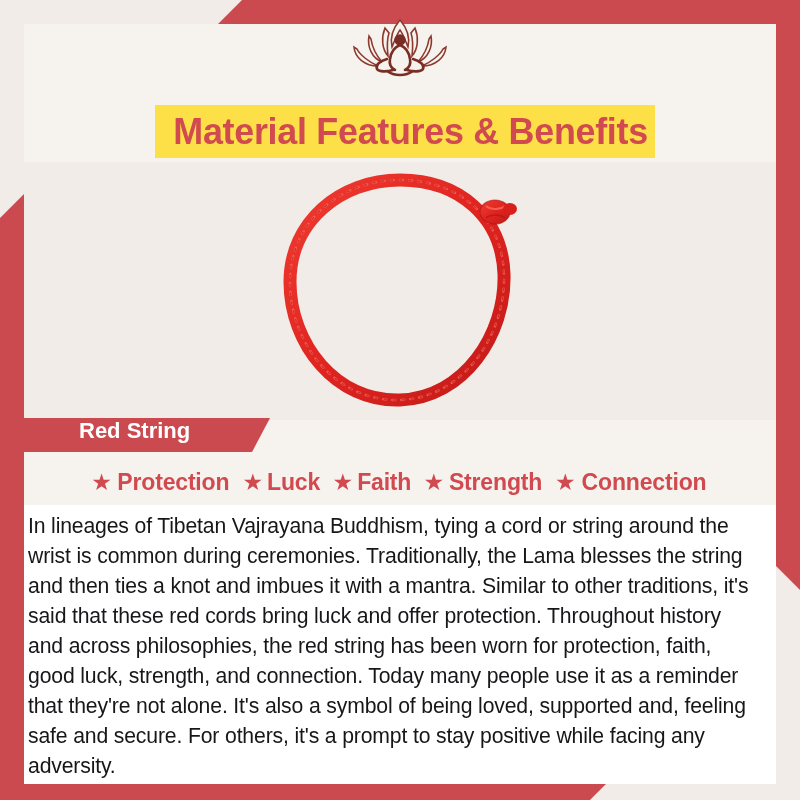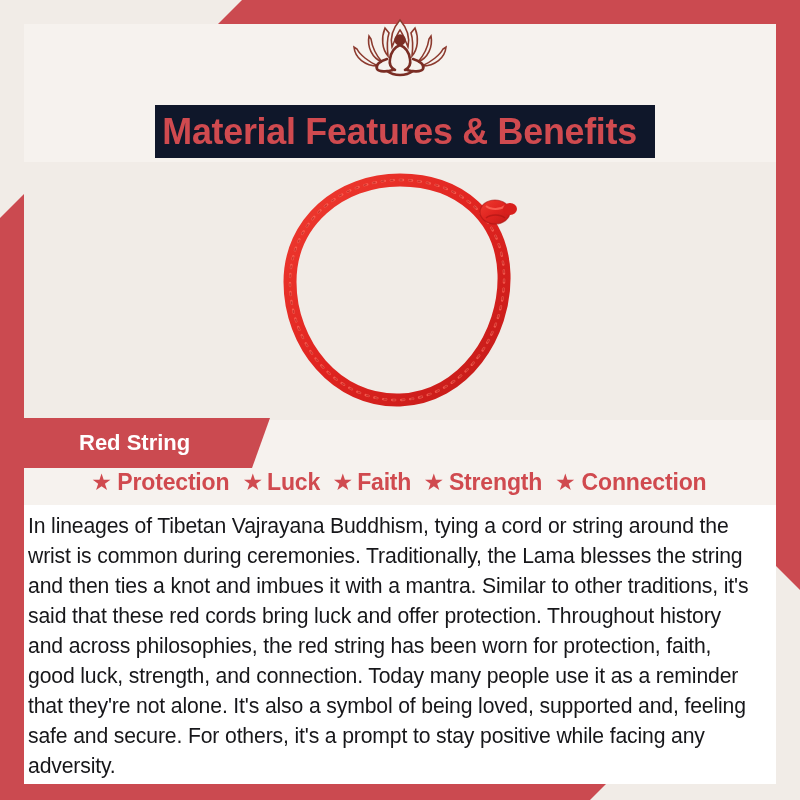--- a/index.html
+++ b/index.html
@@ -89,24 +89,24 @@
     font-weight: 400;
   }
 
   
   .title-plate {
     position: absolute;
     left: 155px;
     top: 105px;
     width: 500px;
     height: 53px;
-    background: #0f172a;
-    display: flex;
-    align-items: center;
-    justify-content: flex-start;
+    background: #fde047;
+    display: flex;
+    align-items: center;
+    justify-content: flex-end;
   }
   .title-text {
     color: #d04a4f;
     font-size: 37px;
     font-weight: bold;
     letter-spacing: -0.3px;
     white-space: nowrap;
     line-height: 1;
     transform: scaleX(0.97);
   }
@@ -127,26 +127,25 @@
     display: block;
     width: 300px;
     height: 250px;
   }
 
   
   .name-banner {
     position: absolute;
     left: 24px;
     top: 418px;
-    height: 50px;
+    height: 34px;
     width: 246px;
     background: #cb4a50;
     clip-path: polygon(0 0, 100% 0, calc(100% - 18px) 100%, 0 100%);
     display: flex;
-    align-items: center;
   }
   .name-banner-text {
     color: #ffffff;
     font-size: 22px;
     font-weight: bold;
     padding-left: 55px;
     letter-spacing: 0px;
     white-space: nowrap;
   }
 

